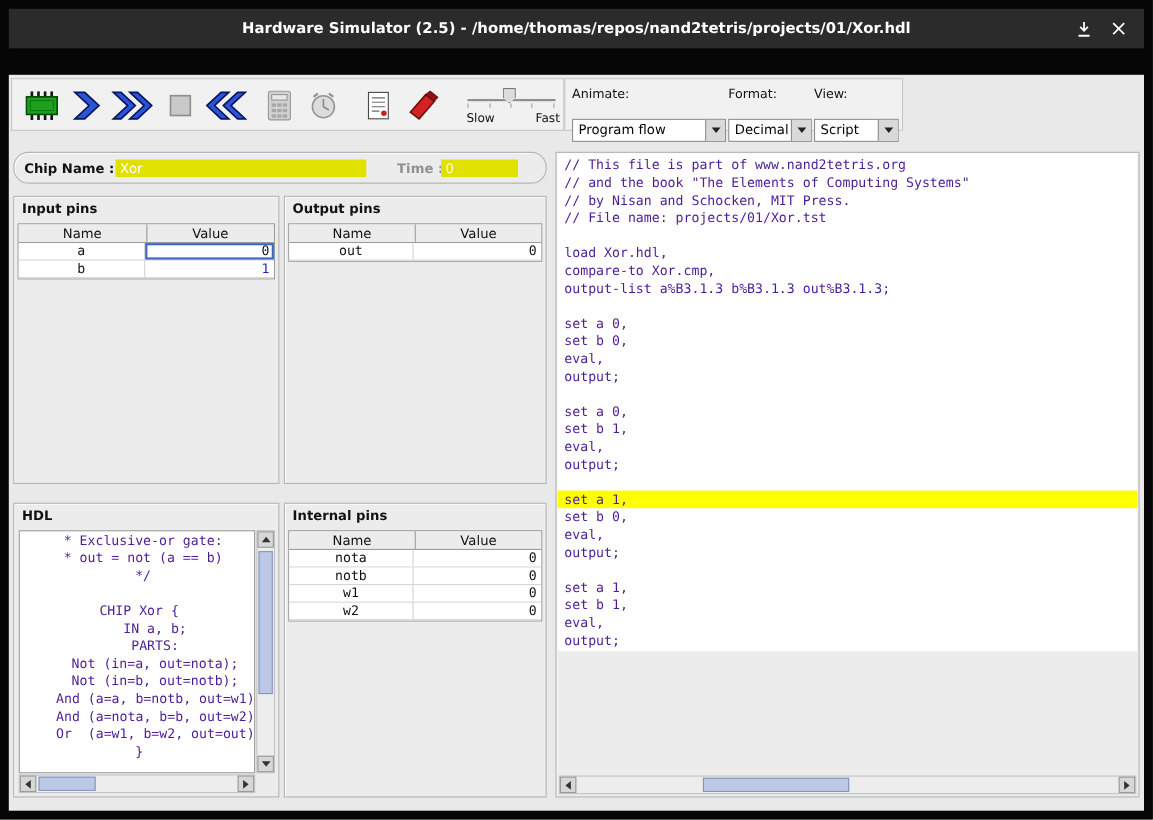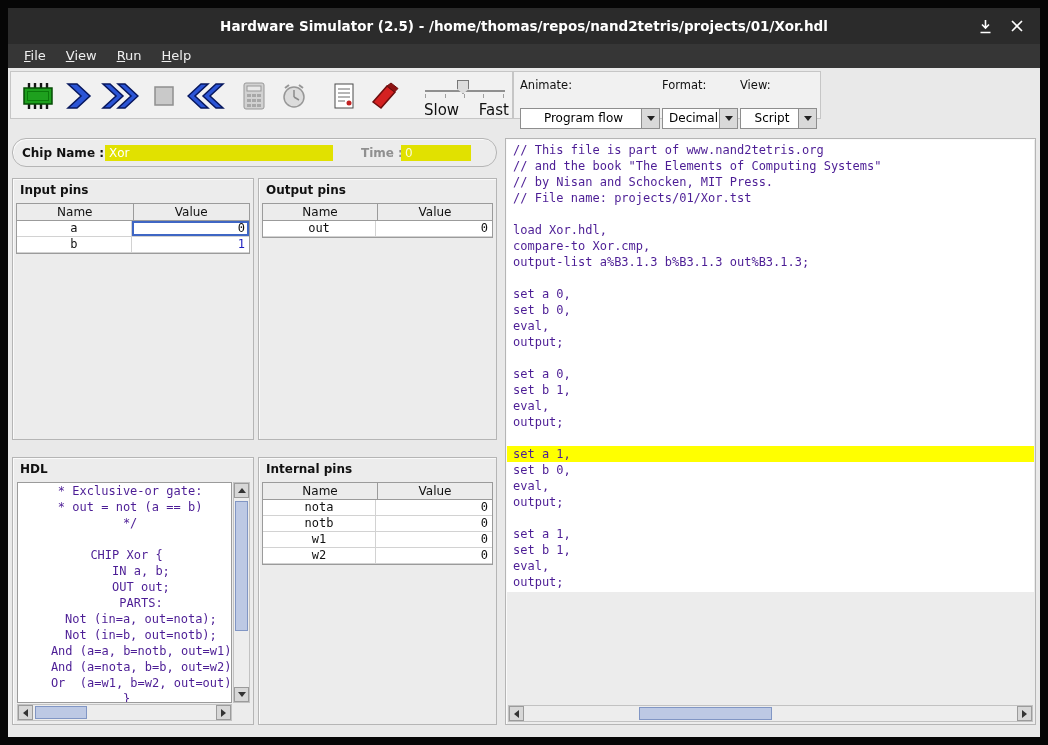--- a/index.html
+++ b/index.html
@@ -15,29 +15,29 @@
   
   .menubar { position: absolute; left: 8px; right: 8px; top: 44px; height: 24px; background: #363636; display: flex; align-items: stretch; padding-left: 6px; }
   .menu-item { display: inline-block; color: #eee; font-size: 13px; line-height: 24px; padding: 0 10px; cursor: default; }
   .menu-item::first-letter { text-decoration: underline; }
 
   
   .desktop { position: absolute; left: 8px; right: 8px; top: 68px; bottom: 8px; background: #e9e9e9; }
 
   
   .toolbar-box { position: absolute; left: 10px; top: 71px; width: 503px; height: 48px; background: #f1f1f1; border: 1px solid #c6c6c6; }
-  .combo-box   { position: absolute; left: 513px; top: 71px; width: 308px; height: 48px; background: #f1f1f1; border: 1px solid #c6c6c6; text-align: center; }
+  .combo-box   { position: absolute; left: 513px; top: 71px; width: 308px; height: 48px; background: #f1f1f1; border: 1px solid #c6c6c6; }
   .tool { position: absolute; top: 5px; width: 38px; height: 38px; display: flex; align-items: center; justify-content: center; cursor: pointer; }
   .flip svg { transform: scaleX(-1); }
   .slider-group { position: absolute; left: 408px; top: 2px; width: 92px; height: 44px; }
   .slider-track { position: absolute; left: 6px; right: 6px; top: 16px; height: 2px; background: #8f8f8f; }
   .slider-tick { position: absolute; top: 20px; width: 1px; height: 4px; background: #9f9f9f; }
   .slider-thumb { position: absolute; left: 38px; top: 6px; width: 12px; height: 14px; background: #dcdcdc; border: 1px solid #777;
                   clip-path: polygon(0 0, 100% 0, 100% 62%, 50% 100%, 0 62%); cursor: pointer; }
-  .slider-label { position: absolute; top: 27px; font-size: 15px; color: #111; }
+  .slider-label { position: absolute; top: 27px; font-size: 11px; color: #111; }
   .lbl-slow { left: 5px; } .lbl-fast { right: 2px; }
 
   .combo-label { position: absolute; top: 6px; font-size: 11.5px; color: #111; }
   .combo { position: absolute; top: 36px; height: 21px; background: #fff; border: 1px solid #8e8e8e; display: flex; cursor: pointer; }
   .combo-text { flex: 1; font-size: 12px; line-height: 19px; padding-left: 5px; overflow: hidden; white-space: nowrap; }
   .combo-btn { width: 18px; background: #d9d9d9; border-left: 1px solid #8e8e8e; display: flex; align-items: center; justify-content: center; }
   .tri-dn { width: 0; height: 0; border: 4px solid transparent; border-top: 5px solid #222; margin-top: 4px; }
 
   
   .panel { position: absolute; background: #ececec; border: 1px solid #b5b5b5; box-shadow: inset 1px 1px 0 rgba(255,255,255,.75); }
@@ -107,26 +107,20 @@
         <path d="M6.5 1 v7 M3 5.5 l3.5 3.5 3.5 -3.5 M1.5 13.5 h10" stroke="#fff" stroke-width="1.6" fill="none"></path>
       </svg>
     </div>
     <div class="tb-btn tb-close">
       <svg width="12" height="12" viewBox="0 0 12 12">
         <path d="M1 1 L11 11 M11 1 L1 11" stroke="#fff" stroke-width="1.6"></path>
       </svg>
     </div>
   </div>
 
-  <div class="menubar">
-      <div class="menu-item">File</div>
-      <div class="menu-item">View</div>
-      <div class="menu-item">Run</div>
-      <div class="menu-item">Help</div>
-    </div>
 
   <div class="desktop"></div>
 
   <div class="toolbar-box">
     <div class="tool" style="left:8px">
       <svg width="30" height="26" viewBox="0 0 30 26">
         <g stroke="#151515" stroke-width="2.4">
           <line x1="6" y1="0" x2="6" y2="26"></line>
             <line x1="12" y1="0" x2="12" y2="26"></line>
           <line x1="18" y1="0" x2="18" y2="26"></line>
@@ -283,21 +277,20 @@
   <div class="panel p-hdl">
     <div class="panel-title">HDL</div>
     <div class="hdl-view">
       <div>
           <div class="code-line"> * Exclusive-or gate:</div>
           <div class="code-line"> * out = not (a == b)</div>
           <div class="code-line"> */</div>
           <div class="code-line"></div>
           <div class="code-line">CHIP Xor {</div>
           <div class="code-line">    IN a, b;</div>
-          <div class="code-line">    OUT out;</div>
           <div class="code-line">    PARTS:</div>
           <div class="code-line">    Not (in=a, out=nota);</div>
           <div class="code-line">    Not (in=b, out=notb);</div>
           <div class="code-line">    And (a=a, b=notb, out=w1);</div>
           <div class="code-line">    And (a=nota, b=b, out=w2);</div>
           <div class="code-line">    Or  (a=w1, b=w2, out=out);</div>
           <div class="code-line">}</div>
         </div>
     </div>
     <div class="sb vscroll">

